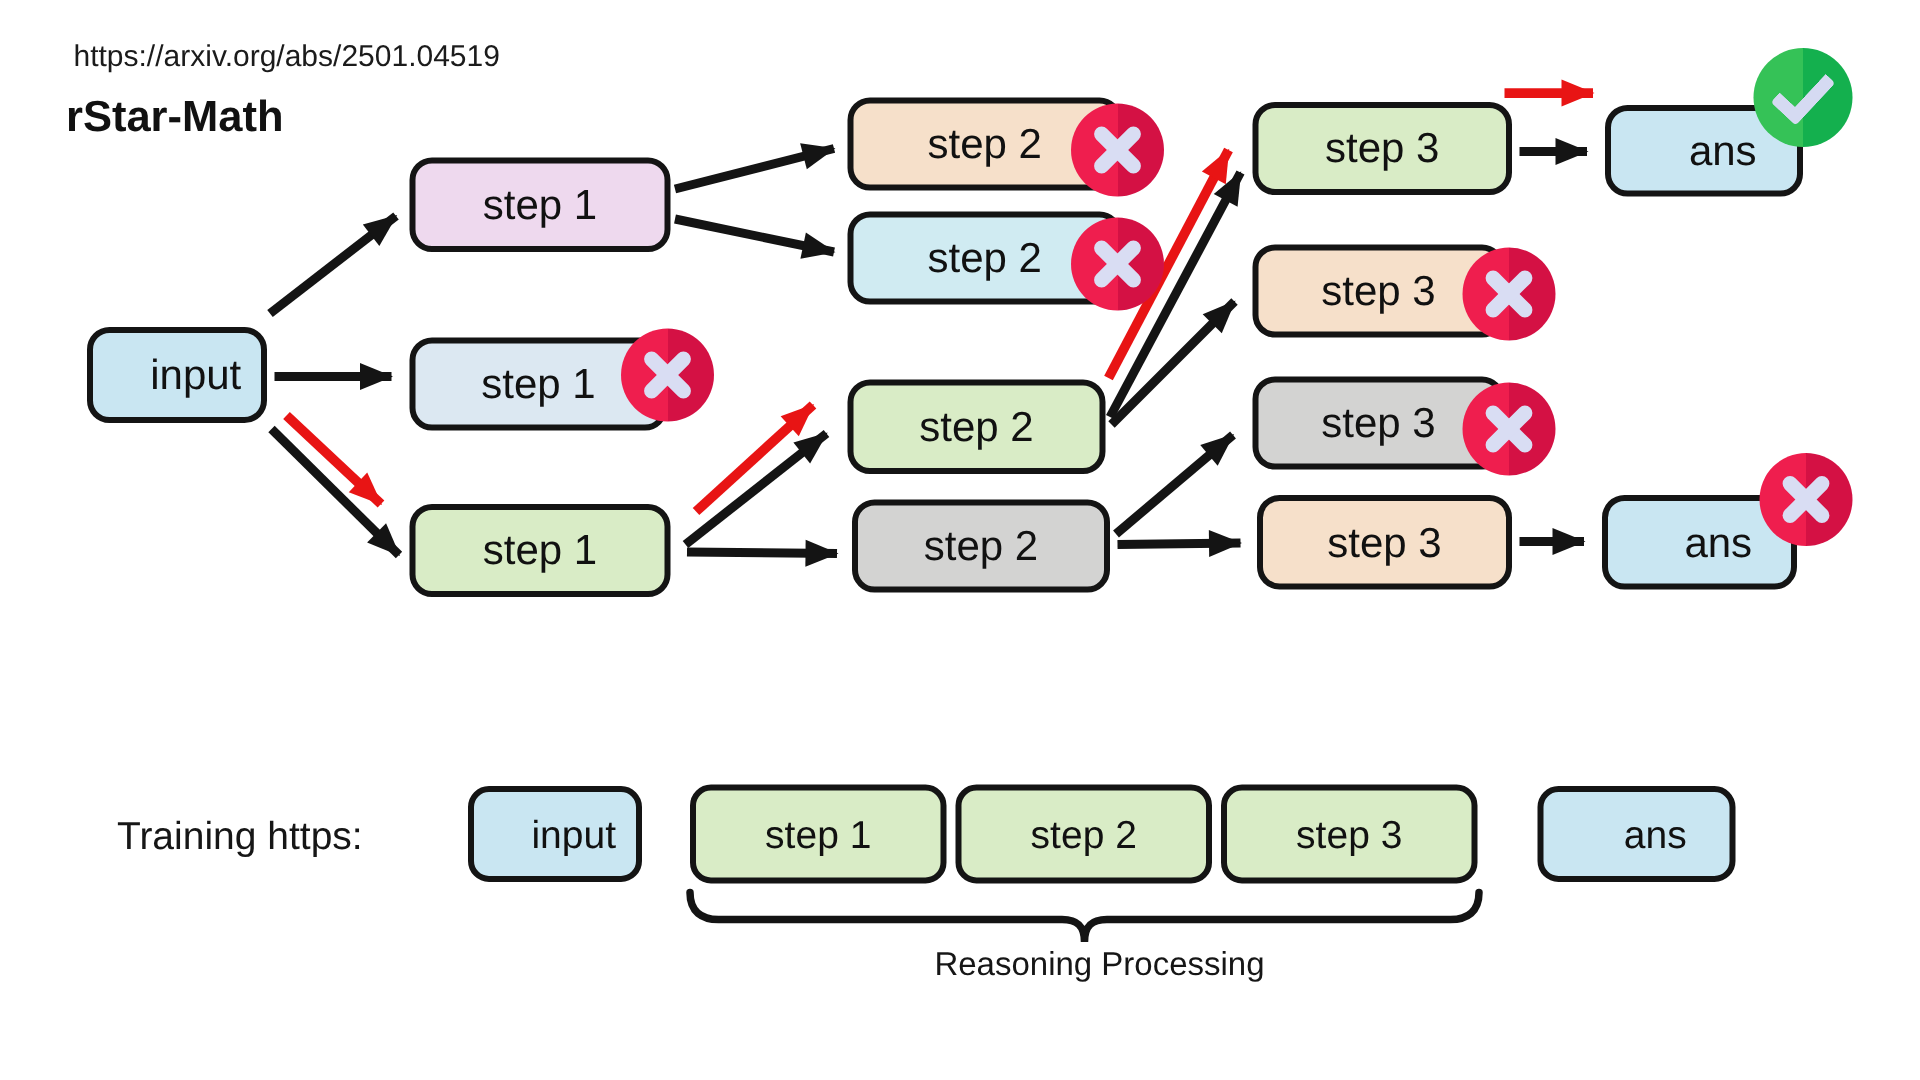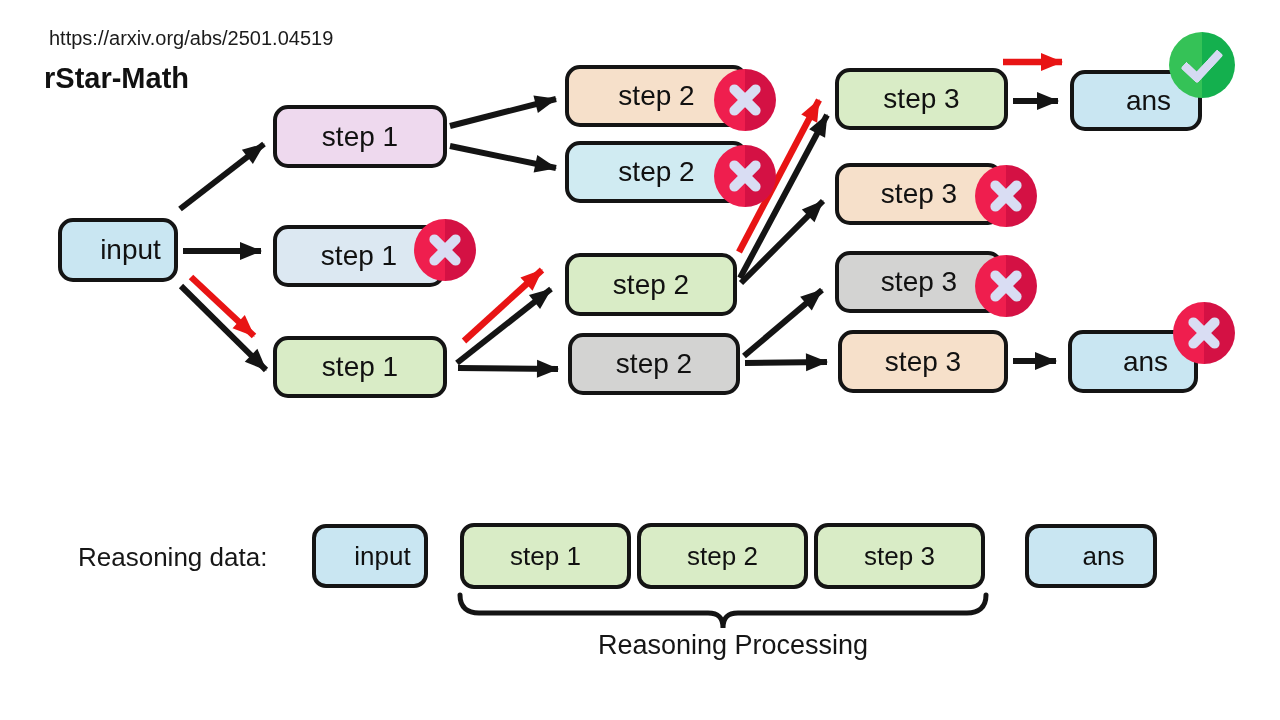--- a/index.html
+++ b/index.html
@@ -45,21 +45,21 @@
     transform:translate(-50%,-64%) rotate(-47deg);
   }
 
   .train-label{position:absolute;left:78px;top:542px;font-size:26px;color:#161616;}
   .bnode{
     position:absolute;display:flex;align-items:center;justify-content:center;
     border:4px solid #141414;border-radius:14px;box-sizing:border-box;font-size:26px;color:#111;
   }
   .brace-label{
     position:absolute;left:463px;top:630px;width:540px;text-align:center;
-    font-size:27px;color:#161616;
+    font-size:22px;color:#161616;
   }
 </style>
 </head>
 <body>
 
 <div class="stage">
 
   <div class="url">https://arxiv.org/abs/2501.04519</div>
   <h1 class="title">rStar-Math</h1>
 
@@ -155,21 +155,21 @@
   <div class="node c-blue" style="left:1070px;top:70px;width:132px;height:61px">
     <span>ans</span>
     <div class="badge badge-check" style="left:95px;top:-42px"></div>
   </div>
 
   <div class="node c-blue" style="left:1068px;top:330px;width:130px;height:63px">
     <span>ans</span>
     <div class="badge badge-x" style="left:101px;top:-32px"></div>
   </div>
 
-  <div class="train-label">Reasoning data:</div>
+  <div class="train-label">Training https:</div>
 
   <div class="bnode c-blue" style="left:312px;top:524px;width:116px;height:64px">
     <span>input</span>
   </div>
   <div class="bnode c-green" style="left:460px;top:523px;width:171px;height:66px">
     <span>step 1</span>
   </div>
   <div class="bnode c-green" style="left:637px;top:523px;width:171px;height:66px">
     <span>step 2</span>
   </div>

